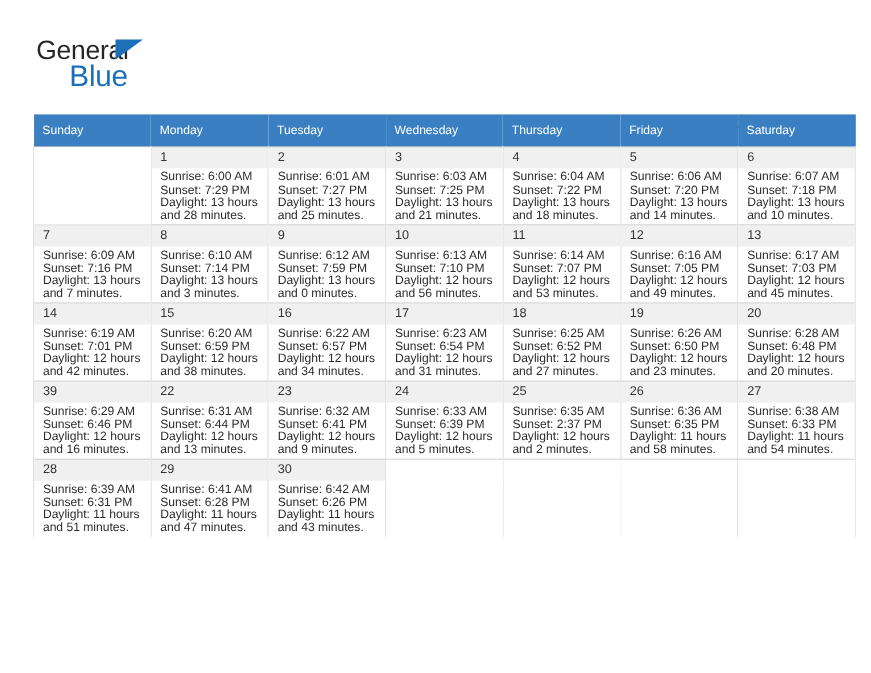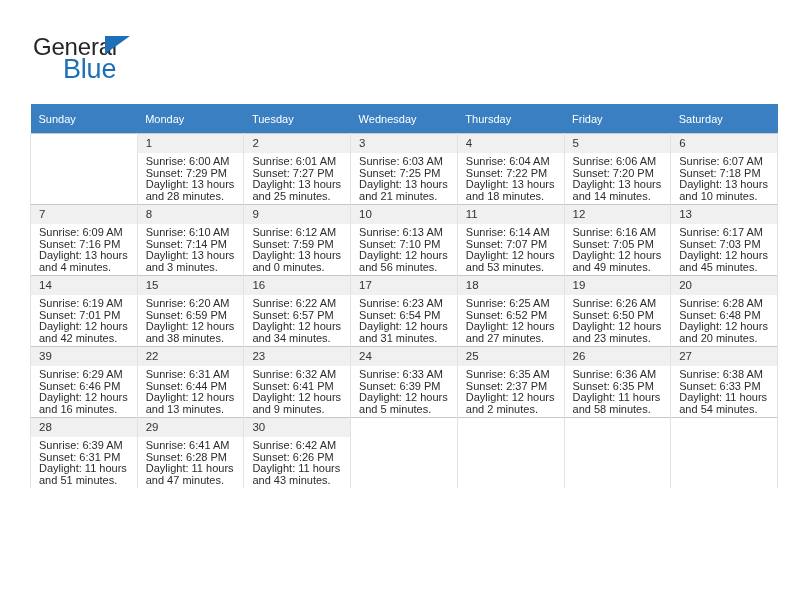--- a/index.html
+++ b/index.html
@@ -244,21 +244,21 @@
           </td>
         </tr>
         <tr>
           <td>
             <div class="cell-inner">
               <span class="daynum">7</span>
               <div class="cell-body">
                 <div>Sunrise: 6:09 AM</div>
                 <div>Sunset: 7:16 PM</div>
                 <div>Daylight: 13 hours</div>
-                <div>and 4 minutes.</div>
+                <div>and 7 minutes.</div>
               </div>
             </div>
           </td>
           <td>
             <div class="cell-inner">
               <span class="daynum">8</span>
               <div class="cell-body">
                 <div>Sunrise: 6:10 AM</div>
                 <div>Sunset: 7:14 PM</div>
                 <div>Daylight: 13 hours</div>

